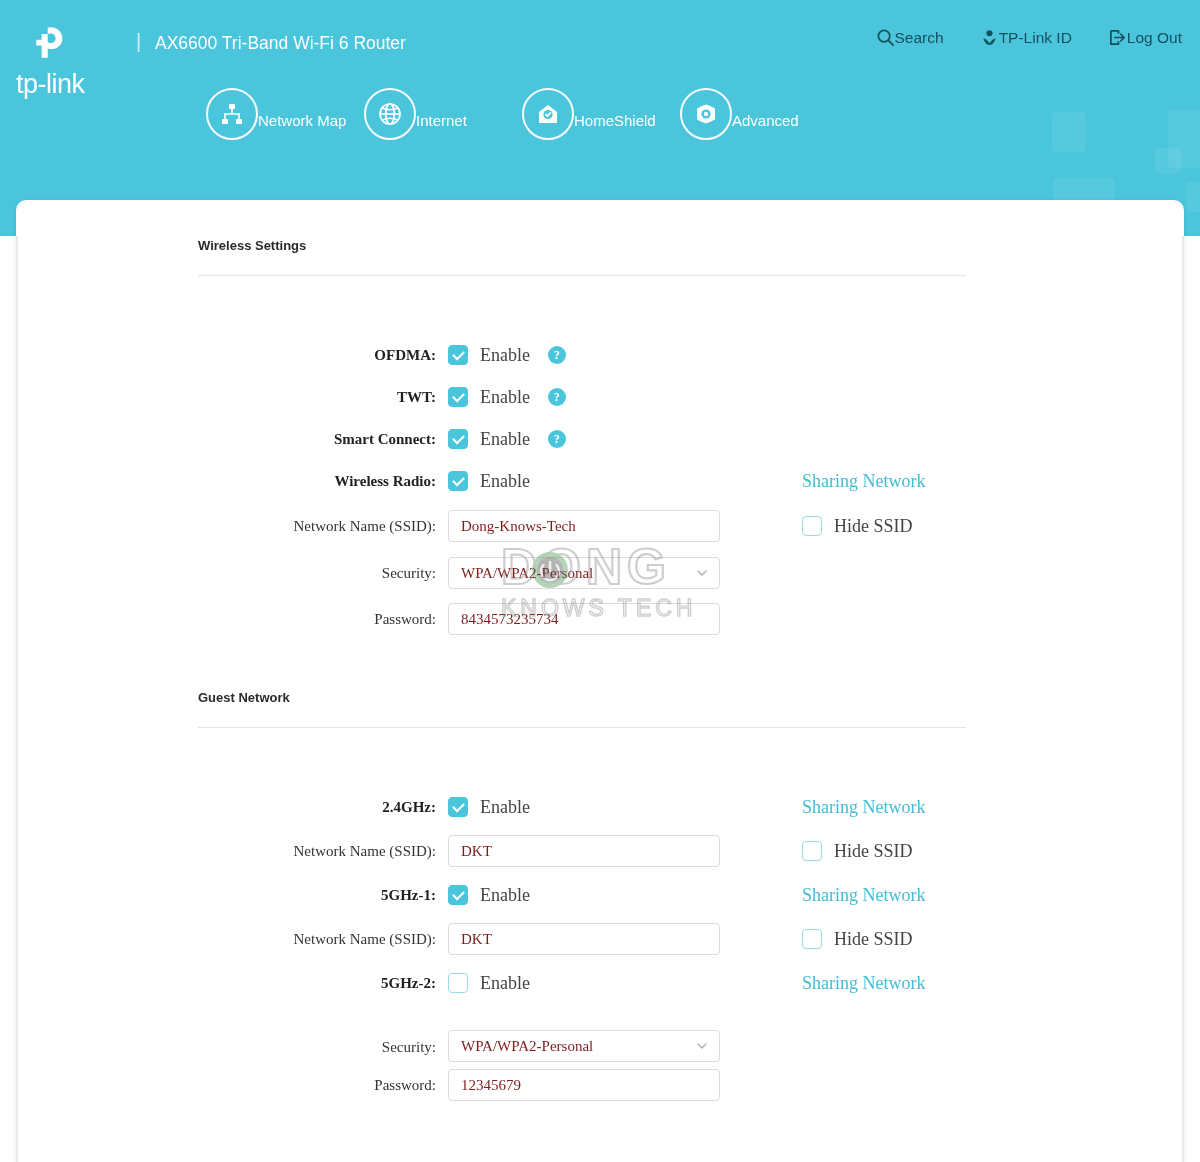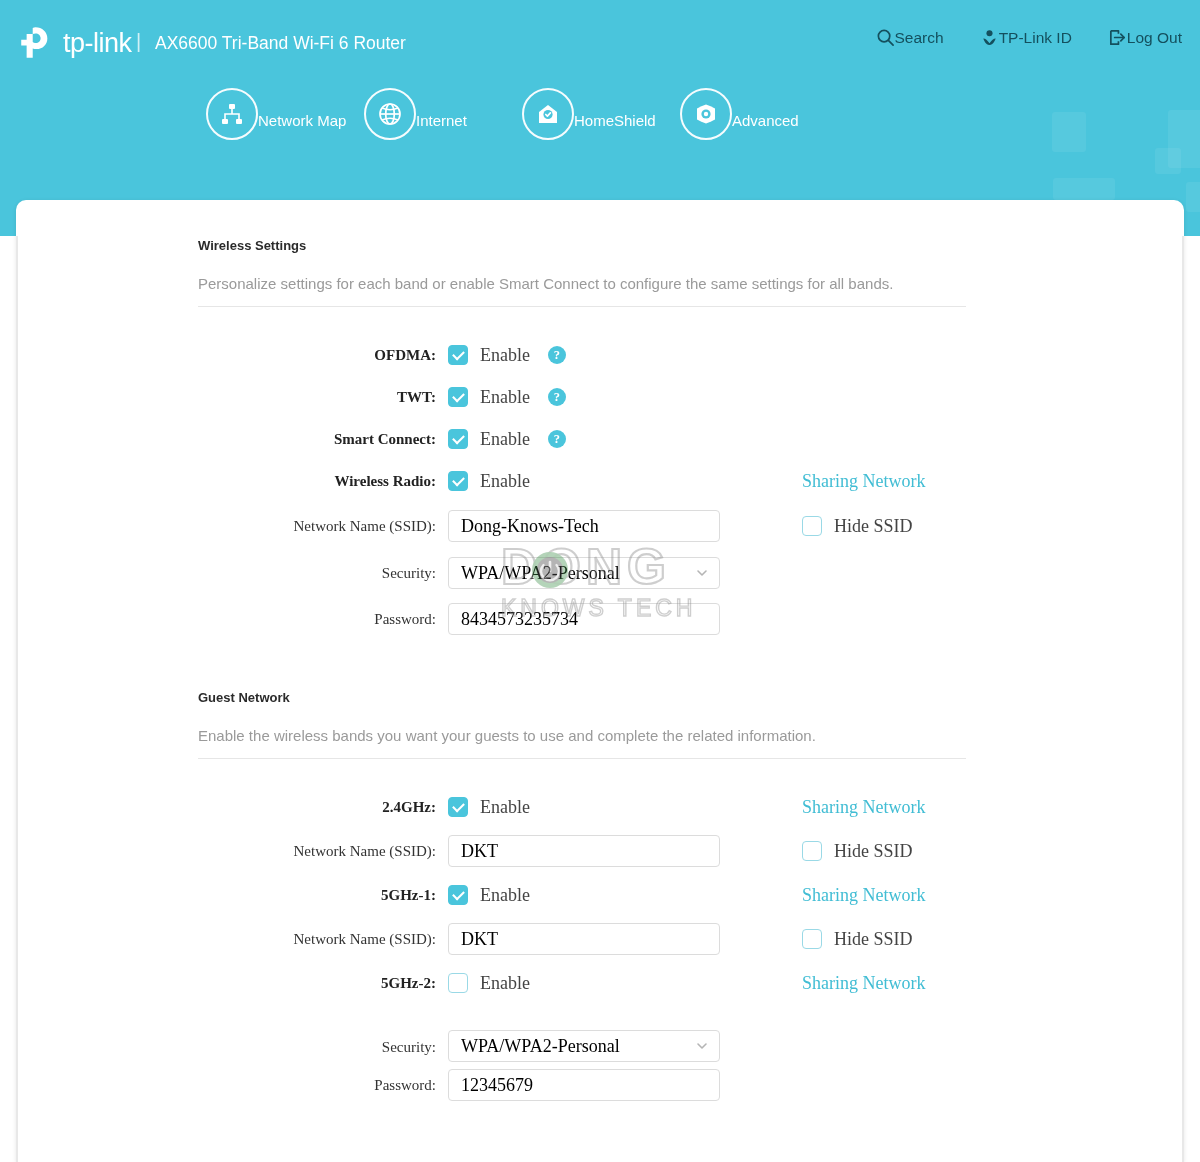--- a/index.html
+++ b/index.html
@@ -24,21 +24,21 @@
   .d2 { left: 1168px; top: 110px; width: 34px; height: 58px; }
   .d3 { left: 1155px; top: 148px; width: 26px; height: 26px; }
   .d4 { left: 1053px; top: 178px; width: 62px; height: 22px; }
   .d5 { left: 1186px; top: 182px; width: 30px; height: 30px; }
 
   .brandrow {
     position: absolute; left: 0; top: 0; width: 1200px; height: 86px;
   }
   .logo-wrap {
     position: absolute; left: 16px; top: 24px;
-    display: flex; align-items: center; gap: 9px;
+    display: flex; align-items: center; gap: 9px; flex-direction: column;
   }
   .tp-mark { width: 38px; height: 38px; display: block; }
   .tp-word {
     font-size: 27px; color: #ffffff; letter-spacing: -0.5px;
     font-weight: 400; line-height: 1;
   }
   .brand-sep {
     position: absolute; left: 136px; top: 30px;
     color: rgba(255,255,255,0.75); font-size: 20px; font-weight: 300;
   }
@@ -153,21 +153,21 @@
   }
 
   .share {
     position: absolute; left: 604px;
     font-size: 18px; color: #41bdd4; cursor: pointer; white-space: nowrap;
   }
 
   .fld {
     width: 272px; height: 32px;
     border: 1px solid #dcdcdc; border-radius: 4px; background: #ffffff;
-    font-size: 18px; color: #000000;
+    font-size: 15px; color: #7f1d1d;
     display: flex; align-items: center; padding: 0 12px;
     cursor: text;
   }
   .fld.sel {
     justify-content: space-between; cursor: pointer; padding-right: 10px;
   }
   .chev { width: 14px; height: 14px; flex: 0 0 auto; }
   .hide-wrap {
     position: absolute; left: 604px;
     display: flex; align-items: center; cursor: pointer;
@@ -279,21 +279,20 @@
     </div>
   </div>
 </div>
 
 <div class="card"></div>
 <div class="card-scroll-l"></div>
 <div class="card-scroll-r"></div>
 
 <div class="sec" style="top:238px;">
   <h2 class="sec-title">Wireless Settings</h2>
-  <p class="sec-desc">Personalize settings for each band or enable Smart Connect to configure the same settings for all bands.</p>
   <div class="sec-rule"></div>
 </div>
 
 <div class="sec" style="top:334px;">
 
   <div class="row">
     <div class="row-lbl b">OFDMA:</div>
     <div class="cbx on"></div>
     <span class="cbx-txt">Enable</span>
     <div class="help">?</div>
@@ -340,21 +339,20 @@
   </div>
 
   <div class="row" style="height:46px;">
     <div class="row-lbl">Password:</div>
     <div class="fld">8434573235734</div>
   </div>
 </div>
 
 <div class="sec" style="top:690px;">
   <h2 class="sec-title">Guest Network</h2>
-  <p class="sec-desc">Enable the wireless bands you want your guests to use and complete the related information.</p>
   <div class="sec-rule"></div>
 </div>
 
 <div class="sec" style="top:786px;">
 
   <div class="row">
     <div class="row-lbl b">2.4GHz:</div>
     <div class="cbx on"></div>
     <span class="cbx-txt">Enable</span>
     <span class="share">Sharing Network</span>

